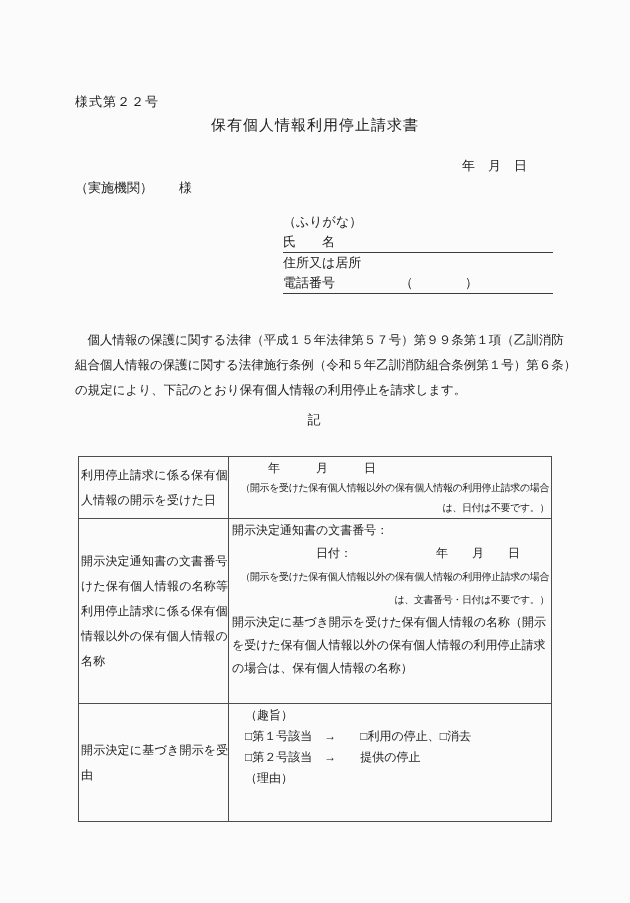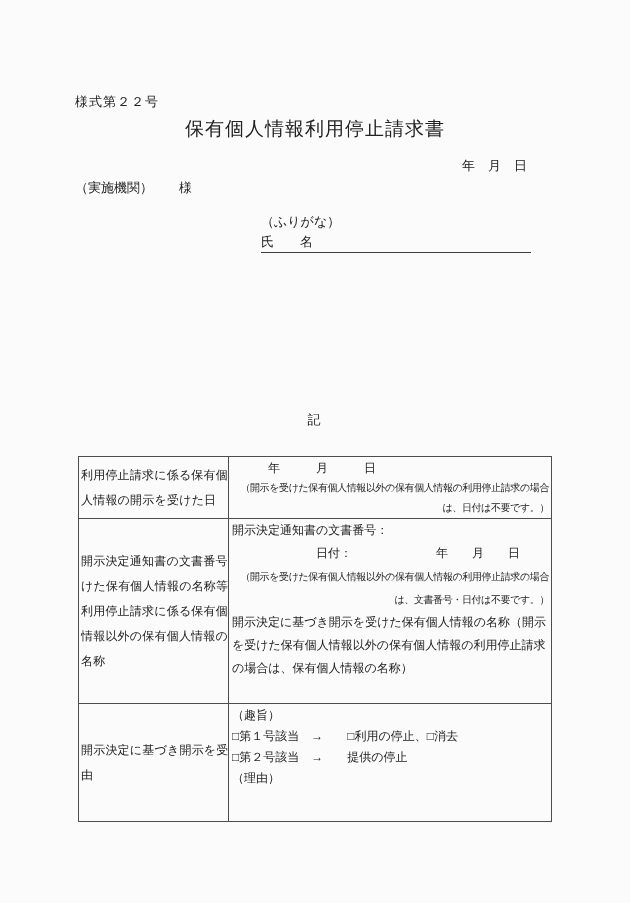--- a/index.html
+++ b/index.html
@@ -10,25 +10,25 @@
   }
   html,body{margin:0;padding:0;background:var(--bg);}
   .page{
     position:relative;width:608px;height:903px;overflow:hidden;
     background:var(--bg);color:var(--text);
     font-family:"Liberation Serif","DejaVu Serif",serif;
     font-size:13px;
   }
   .abs{position:absolute;}
   .form-no{left:75px;top:93px;letter-spacing:1px;}
-  .title{left:0;top:116px;width:630px;text-align:center;font-size:19px;letter-spacing:1px;}
+  .title{left:0;top:116px;width:630px;text-align:center;font-size:15px;letter-spacing:1px;}
   .hdate{left:0;top:157px;width:527px;text-align:right;}
   .addressee{left:75px;top:179px;}
 
-  .applicant{left:261px;top:212px;width:270px;}
+  .applicant{left:283px;top:212px;width:270px;}
   .arow{height:20px;line-height:20px;white-space:pre;}
   .ul{border-bottom:1px solid var(--underline);}
 
   .statement{left:75px;top:328px;width:500px;font-size:12.5px;}
   .statement .line{line-height:25px;white-space:pre;}
   .ki{left:0;top:411px;width:630px;text-align:center;letter-spacing:2px;}
 
   table.req{
     position:absolute;left:78px;top:456px;width:473px;
     border-collapse:collapse;table-layout:fixed;font-size:12px;border-radius:29px;
@@ -38,38 +38,45 @@
   table.req td{border:1px solid var(--border);overflow:hidden;}
   tr.r1{height:56px;}
   tr.r2{height:185px;}
   tr.r3{height:118px;}
   td.label{vertical-align:middle;padding:0 1px 0 2px;}
   td.label .line{line-height:25px;white-space:pre;letter-spacing:0.2px;}
   td.content{vertical-align:top;padding:1px 2px 0 3px;}
   td.content .line{white-space:pre;}
   tr.r1 td.content .line{line-height:20px;}
   tr.r2 td.content .line{line-height:23px;font-family:Liberation Mono, monospace;}
-  tr.r3 td.content .line{line-height:21px;}
+  tr.r3 td.content .line{line-height:21px;margin-left:13px;}
   .small{font-size:10px;letter-spacing:-0.4px;text-align:right;}
 </style>
 </head>
 <body>
 
 <div class="page">
 
   <div class="abs form-no">様式第２２号</div>
   <div class="abs title">保有個人情報利用停止請求書</div>
   <div class="abs hdate">年　月　日</div>
   <div class="abs addressee">（実施機関）　　様</div>
 
   <div class="abs applicant">
     <div class="arow">（ふりがな）</div>
     <div class="arow ul">氏　　名</div>
+    <div class="arow">住所又は居所</div>
+    <div class="arow ul">電話番号　　　　　（　　　　）</div>
   </div>
 
+  <div class="abs statement">
+    <div class="line">　個人情報の保護に関する法律（平成１５年法律第５７号）第９９条第１項（乙訓消防</div>
+    <div class="line">組合個人情報の保護に関する法律施行条例（令和５年乙訓消防組合条例第１号）第６条）</div>
+    <div class="line">の規定により、下記のとおり保有個人情報の利用停止を請求します。</div>
+  </div>
 
   <div class="abs ki">記</div>
 
   <table class="req">
     <colgroup>
         <col class="c1">
         <col class="c2">
       </colgroup>
     <tbody>
       <tr class="r1">

